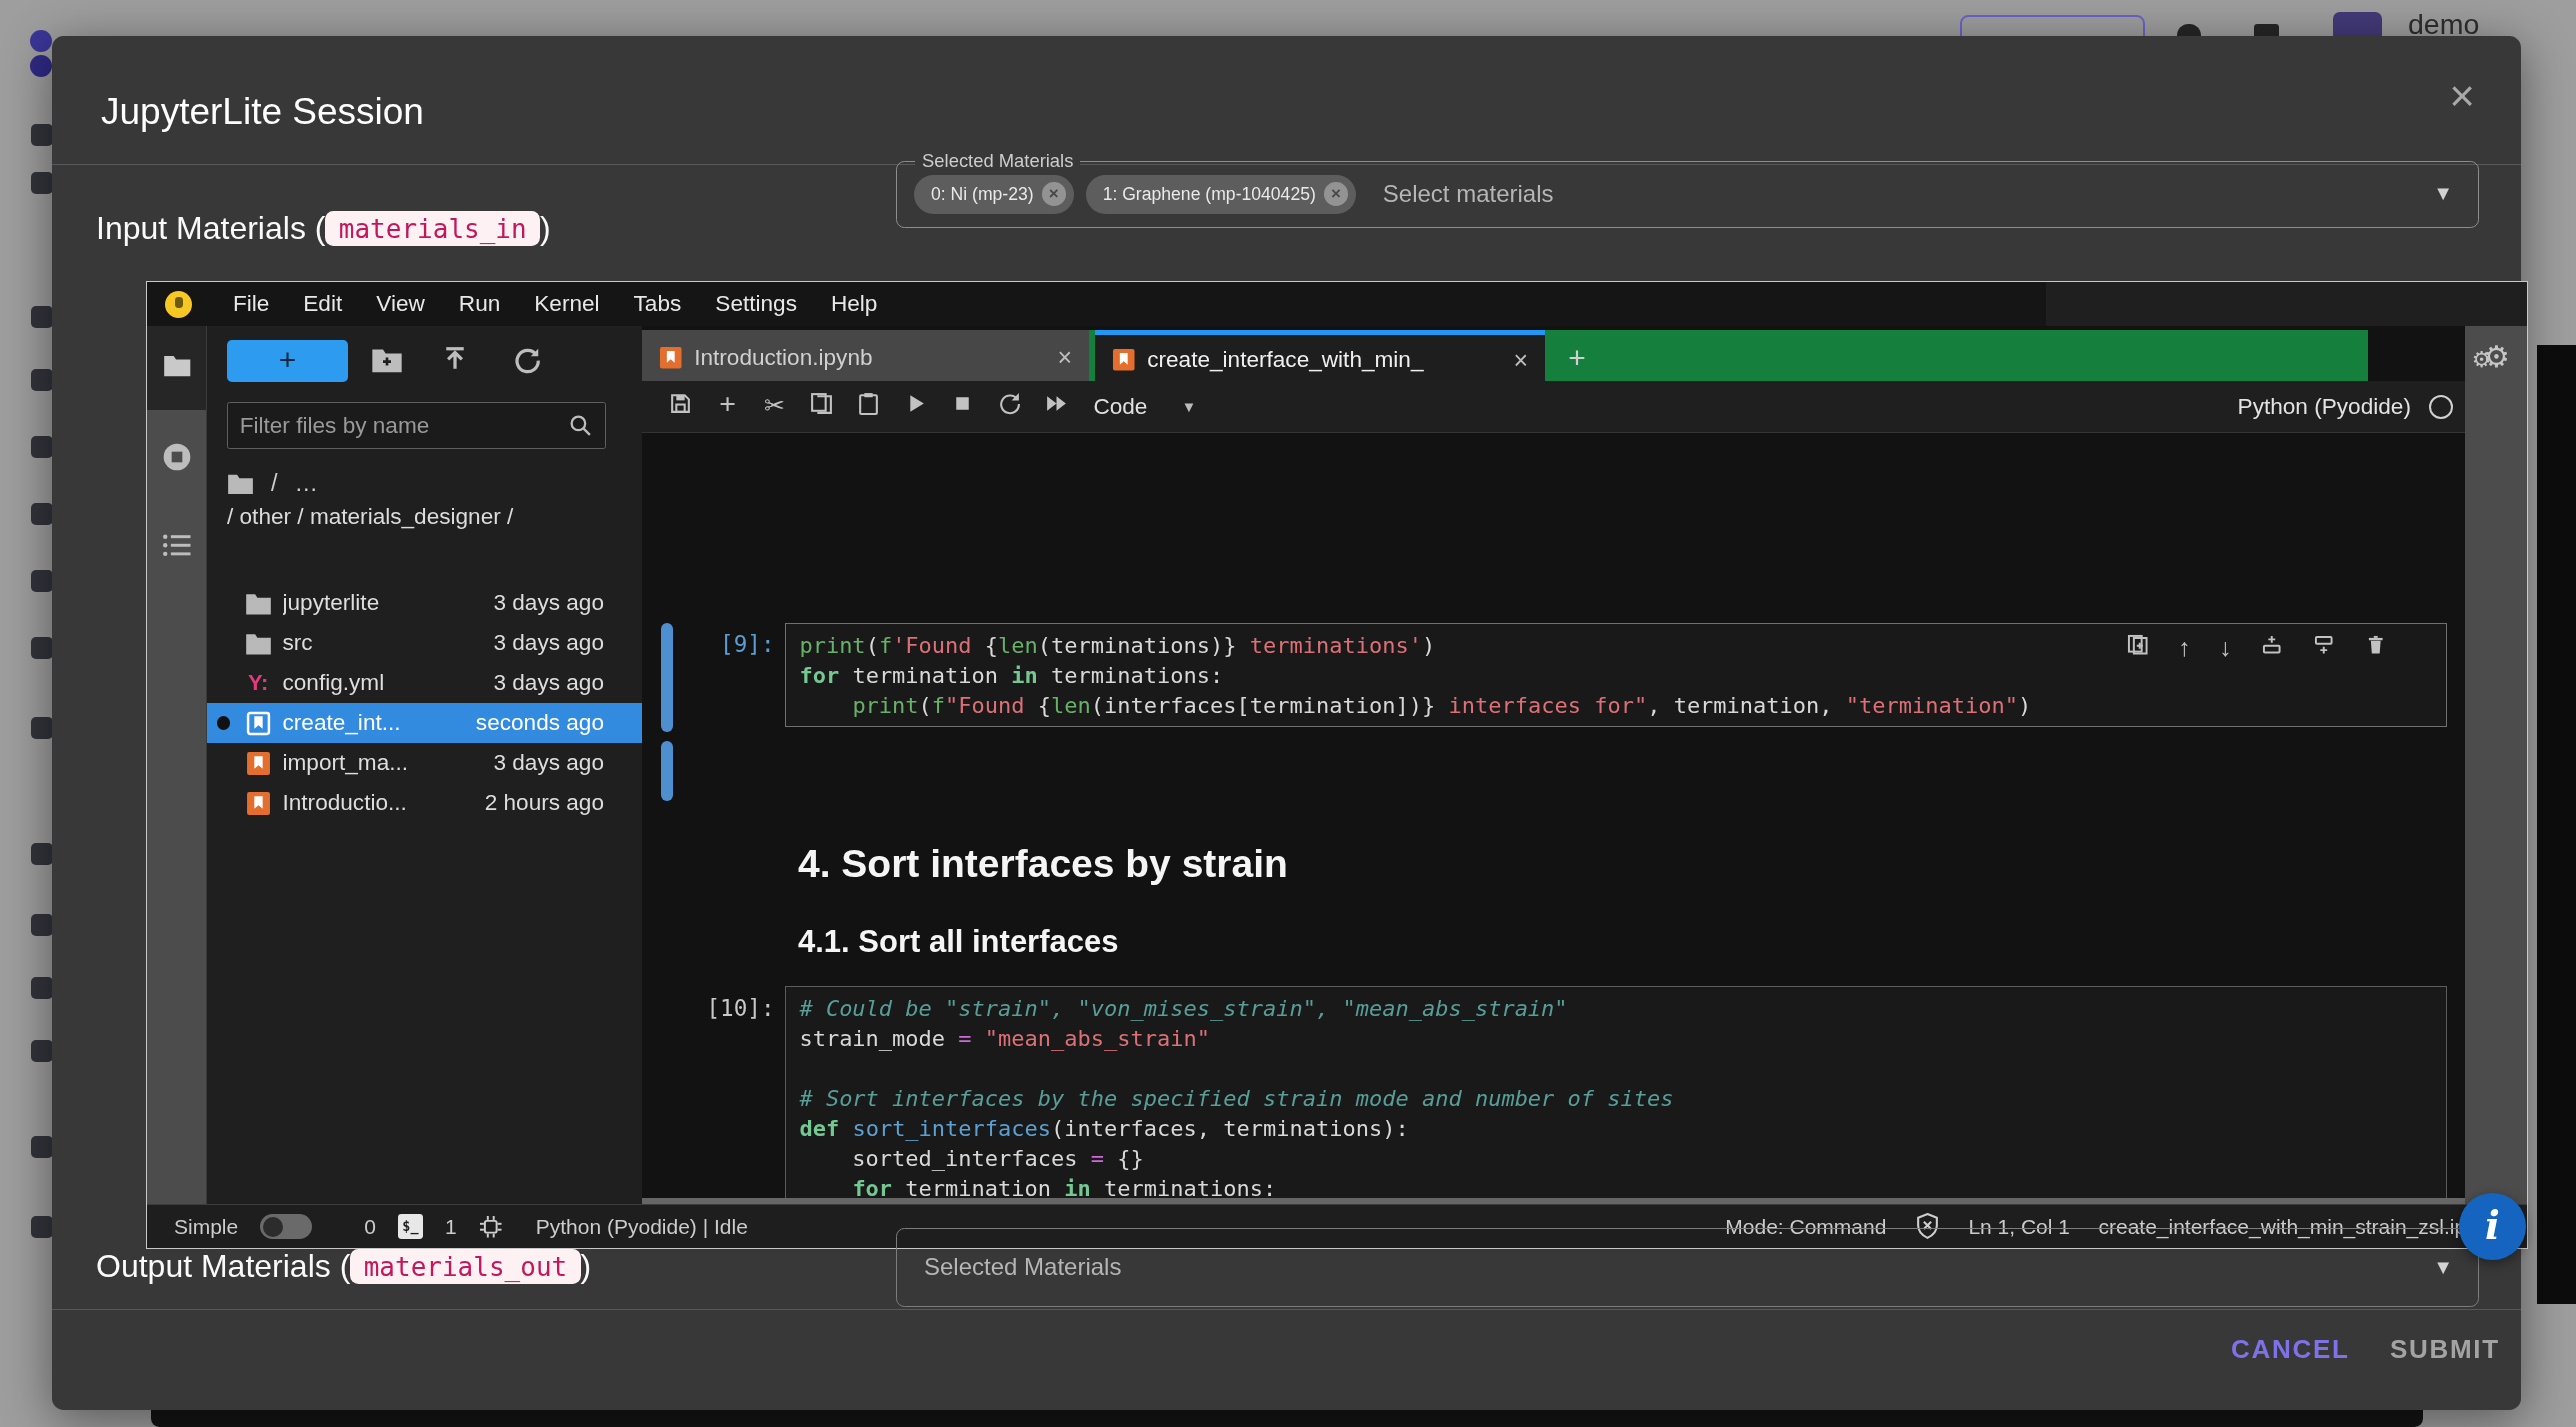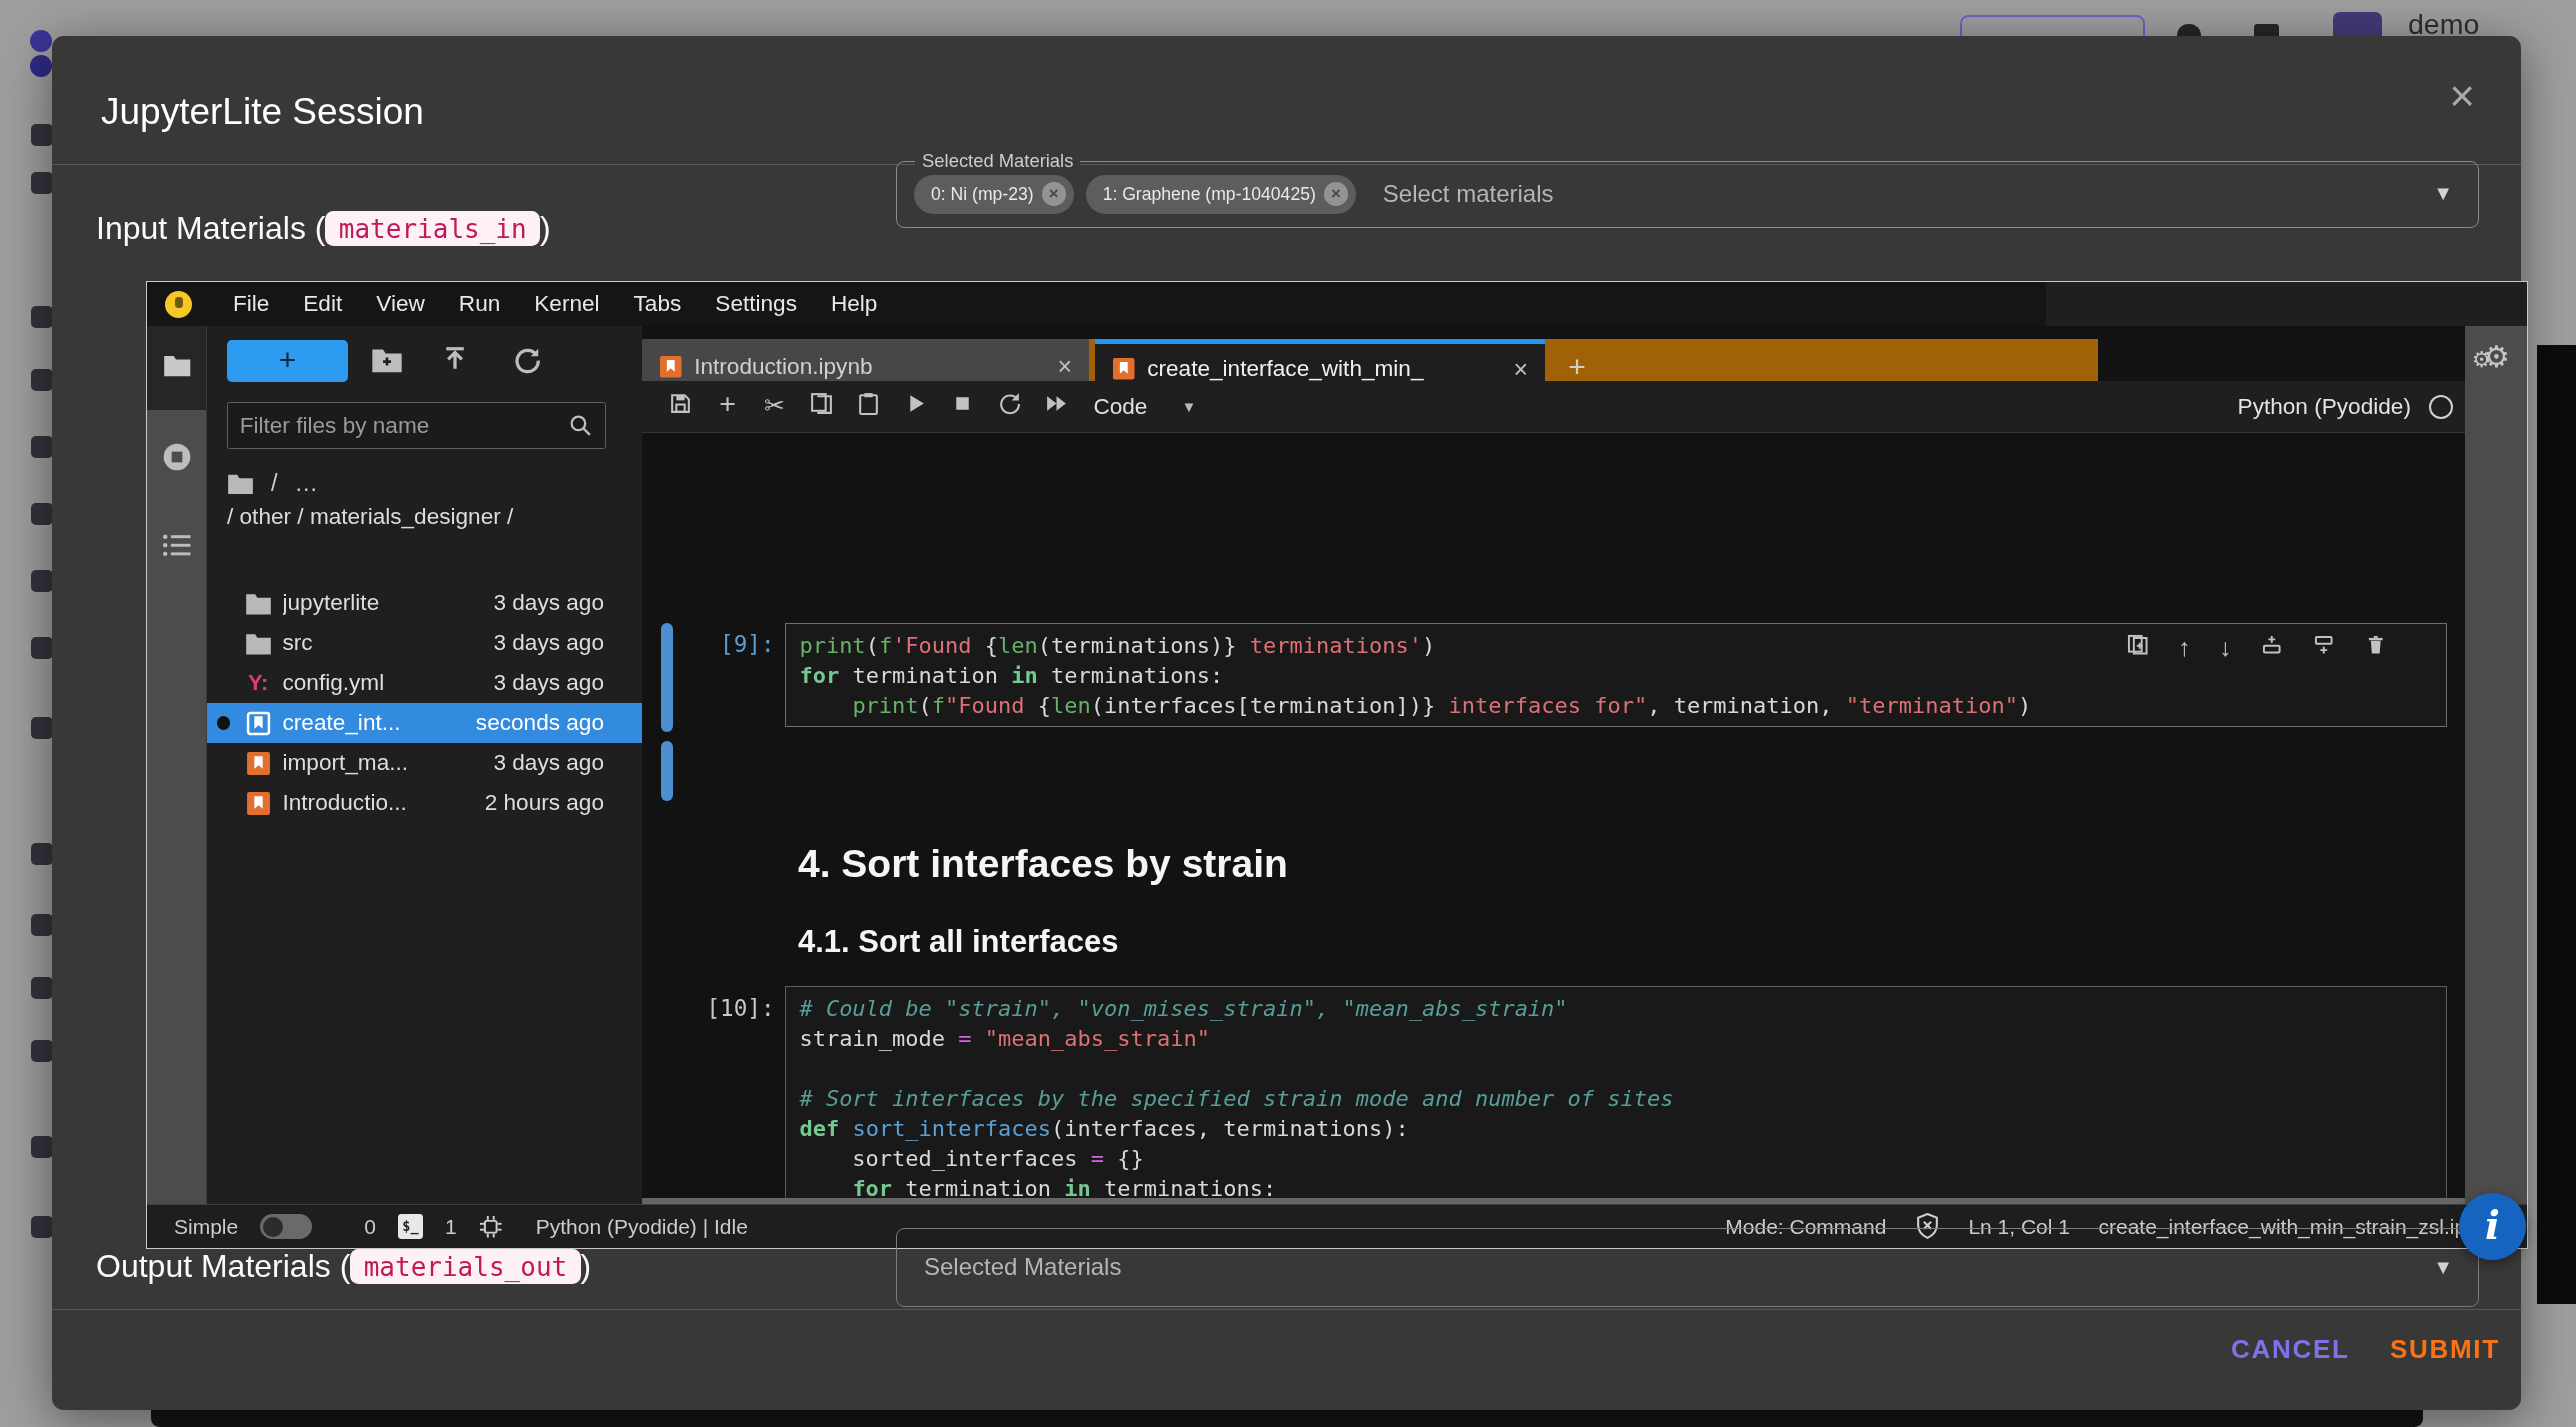--- a/index.html
+++ b/index.html
@@ -34,21 +34,21 @@
             border-radius:20px;height:39px;padding:0 8.4px 0 17px;font-size:17.6px;}
   .sel-chip .x{width:23.5px;height:23.5px;border-radius:50%;background:#939393;color:#484848;
                font-size:17px;line-height:23.5px;text-align:center;font-weight:bold;}
   .placeholder{color:#b5b5b5;font-size:24px;}
   .caret{color:#d2d2d2;font-size:20px;}
 
   .dropdown{border:0.8px solid #7d7d7d;border-radius:8.4px;}
 
   .btn-text{font-size:26px;font-weight:bold;letter-spacing:1.7px;}
   .btn-cancel{color:#7e72e8;}
-  .btn-submit{color:#f97316;}
+  .btn-submit{color:#a3a3a3;}
   .info-btn{width:67px;height:67px;border-radius:50%;background:#1565c0;color:#fff;
             text-align:center;font-family:"DejaVu Serif",serif;font-style:italic;
             font-weight:bold;font-size:39px;line-height:64px;box-shadow:0 3.4px 11.7px rgba(0,0,0,.4);}
 
   
   #frame{left:94px;top:245px;width:2380px;height:966px;border:1.7px solid #c9c9c9;
          background:#1f1f1f;overflow:hidden;}
   .menubar{left:0;top:0;width:1899px;height:44px;background:#151515;display:flex;
            align-items:center;padding-left:18.4px;box-sizing:border-box;}
   .jl-logo{width:27px;height:27px;border-radius:50%;background:#f7c825;margin-right:23.5px;
@@ -77,21 +77,21 @@
   .fb-rows{left:0;top:257px;width:436px;}
   .fb-row{position:relative;height:40px;display:flex;align-items:center;font-size:22.6px;color:#dedede;}
   .fb-row.sel{background:#338be0;color:#ffffff;}
   .fb-row .nm{margin-left:10px;flex:1;white-space:nowrap;overflow:hidden;}
   .fb-row .tm{margin-right:39px;white-space:nowrap;}
   .fb-row .ic{width:28.5px;height:28.5px;margin-left:37px;display:flex;align-items:center;justify-content:center;}
   .fb-row .dot{position:absolute;left:10px;width:13.4px;height:13.4px;border-radius:50%;background:#111;}
   .yml{color:#e5397f;font-weight:bold;font-size:22px;}
 
   .nbpanel{left:495px;top:44px;width:1823px;height:879px;background:#121212;}
-  .tabbar{left:0;top:13px;width:1456px;height:55px;background:#a16207;}
+  .tabbar{left:0;top:4px;width:1726px;height:55px;background:#15803d;}
   .tab{position:absolute;top:0;height:55px;display:flex;align-items:center;padding:0 17px;
        box-sizing:border-box;font-size:22.6px;color:#d0d0d0;cursor:pointer;}
   .tab.inactive{left:0;width:447px;background:#474747;}
   .tab.active{left:453px;width:450px;background:#1e1e1e;color:#f0f0f0;border-top:5px solid #2196f3;}
   .tab .x{margin-left:auto;color:#bdbdbd;font-size:25px;}
   .tab-add{position:absolute;left:914px;top:6.7px;width:42px;height:42px;color:#cfcfcf;
            font-size:30px;text-align:center;line-height:42px;cursor:pointer;}
   .nb-ic{width:23.5px;height:23.5px;margin-right:11.7px;}
 
   .nbtoolbar{left:0;top:55px;width:1823px;height:52px;background:#1f1f1f;

